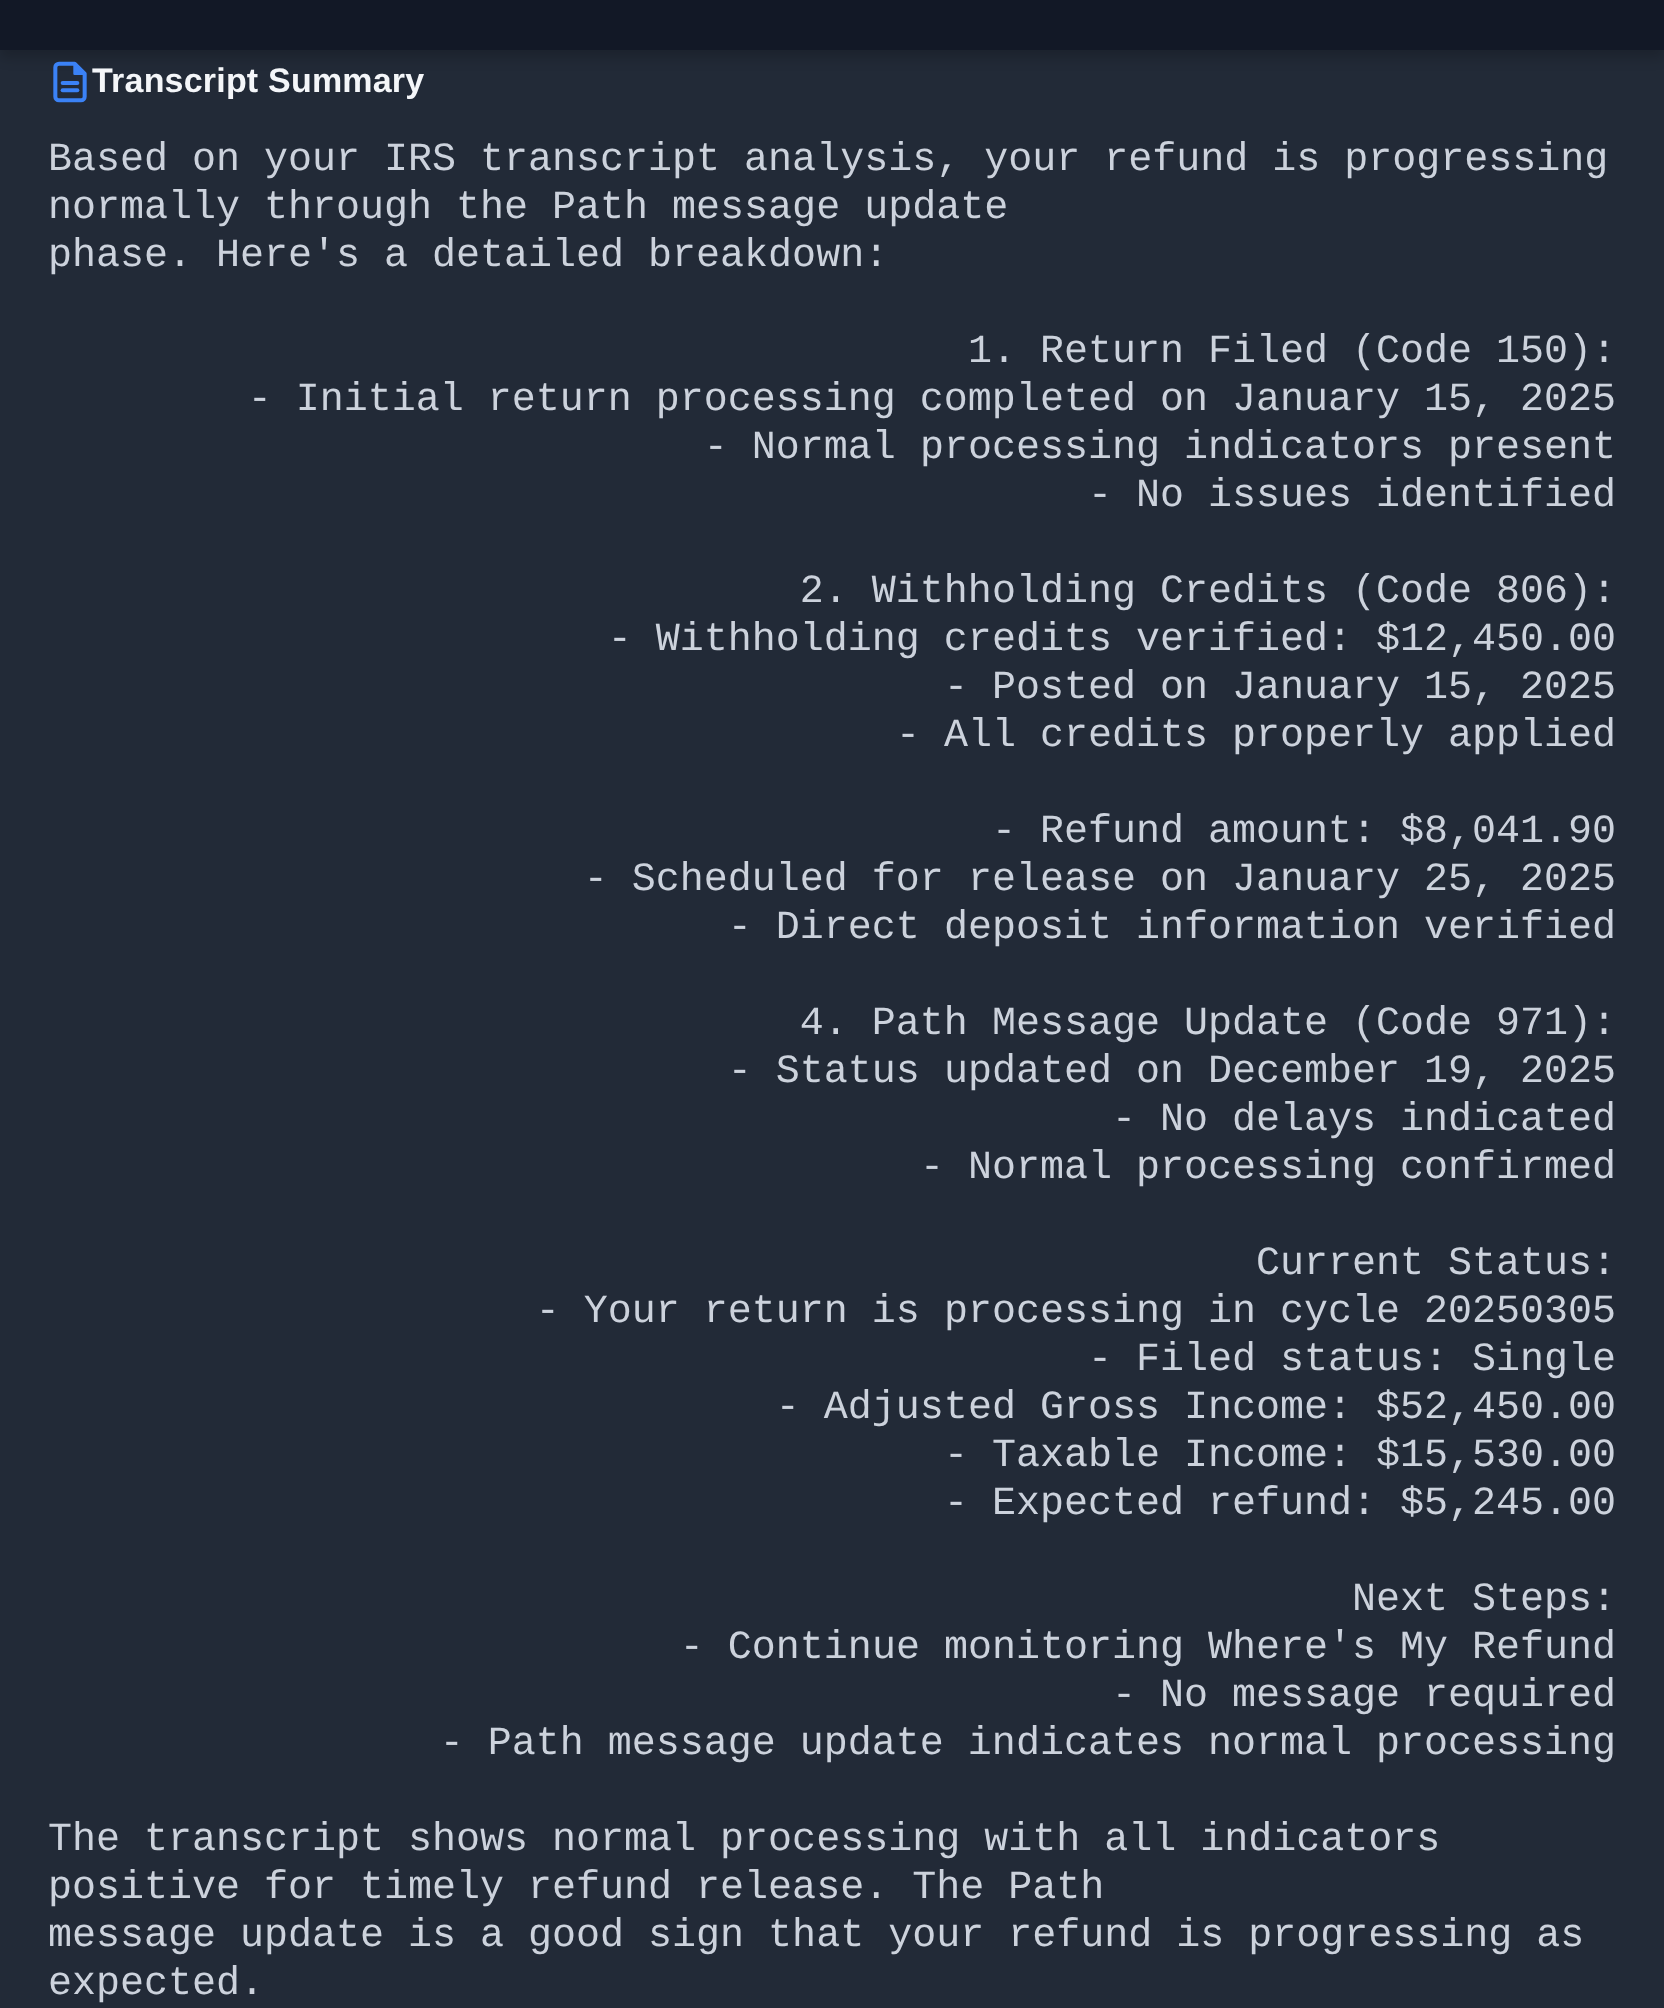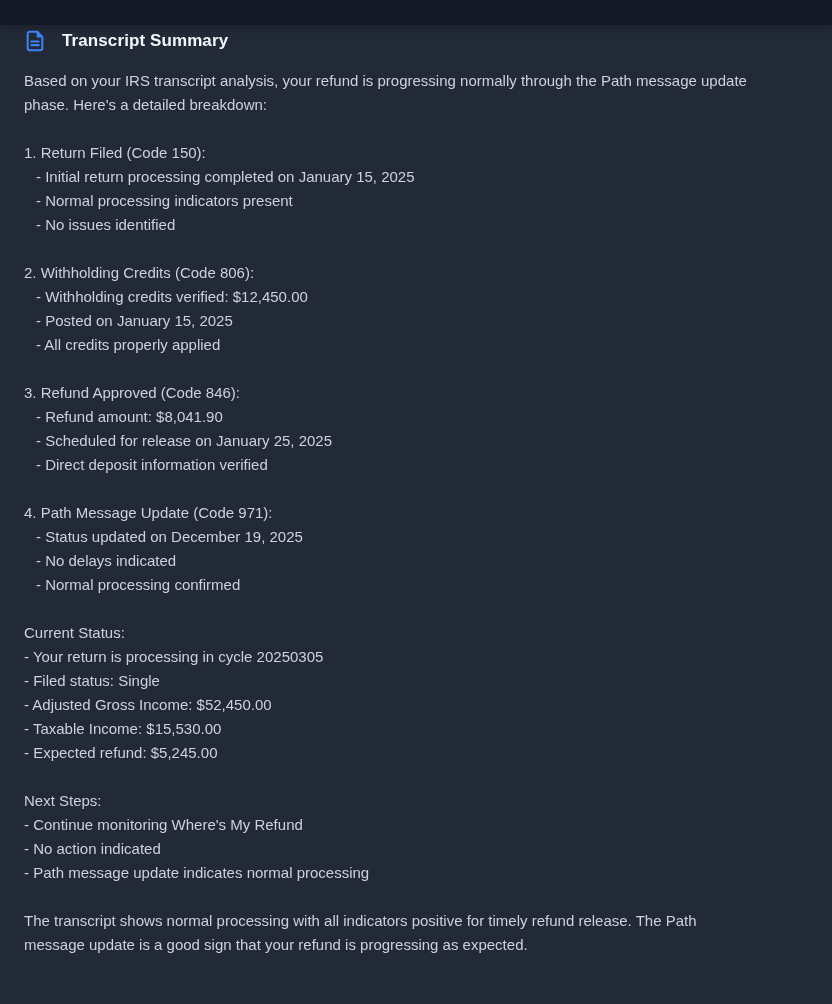--- a/index.html
+++ b/index.html
@@ -13,49 +13,50 @@
     height: 25px;
     background: #121826;
     box-shadow: 0 4px 6px rgba(0,0,0,0.18);
   }
   .content {
     padding: 0 24px;
   }
   .header-row {
     display: flex;
     align-items: center;
-    gap: 16px;
+    gap: 0;
     margin-top: 3px;
     height: 26px;
   }
   .doc-icon {
     width: 22px;
     height: 22px;
     display: inline-flex;
     align-items: center;
     justify-content: center;
     flex: 0 0 auto;
   }
   .doc-icon svg { display: block; }
   .page-title {
     font-size: 17px;
     font-weight: 700;
     color: #f4f6f9;
     letter-spacing: 0.1px;
   }
   .message-body {
     margin-top: 15px;
-    font-size: 15px;
+    font-size: 20px;
     line-height: 24px;
     color: #ccd2dc;
+    font-family: Liberation Mono, monospace;
   }
   .block { margin-bottom: 24px; }
   .block:last-child { margin-bottom: 0; }
   .prewrap { white-space: pre-line; }
-  .line { min-height: 24px; }
+  .line { min-height: 24px; text-align: right; }
   .indent .line.sub { padding-left: 12px; }
 </style>
 </head>
 <body>
 
 <div class="top-bar"></div>
 
 <div class="content">
 
   <div class="header-row">
@@ -83,21 +84,20 @@
     </div>
 
     <div class="block indent">
       <div class="line">2. Withholding Credits (Code 806):</div>
       <div class="line sub">- Withholding credits verified: $12,450.00</div>
       <div class="line sub">- Posted on January 15, 2025</div>
       <div class="line sub">- All credits properly applied</div>
     </div>
 
     <div class="block indent">
-      <div class="line">3. Refund Approved (Code 846):</div>
       <div class="line sub">- Refund amount: $8,041.90</div>
       <div class="line sub">- Scheduled for release on January 25, 2025</div>
       <div class="line sub">- Direct deposit information verified</div>
     </div>
 
     <div class="block indent">
       <div class="line">4. Path Message Update (Code 971):</div>
       <div class="line sub">- Status updated on December 19, 2025</div>
       <div class="line sub">- No delays indicated</div>
       <div class="line sub">- Normal processing confirmed</div>
@@ -108,21 +108,21 @@
       <div class="line">- Your return is processing in cycle 20250305</div>
       <div class="line">- Filed status: Single</div>
       <div class="line">- Adjusted Gross Income: $52,450.00</div>
       <div class="line">- Taxable Income: $15,530.00</div>
       <div class="line">- Expected refund: $5,245.00</div>
     </div>
 
     <div class="block">
       <div class="line">Next Steps:</div>
       <div class="line">- Continue monitoring Where's My Refund</div>
-      <div class="line">- No action indicated</div>
+      <div class="line">- No message required</div>
       <div class="line">- Path message update indicates normal processing</div>
     </div>
 
     <div class="block prewrap">The transcript shows normal processing with all indicators positive for timely refund release. The Path
 message update is a good sign that your refund is progressing as expected.</div>
 
   </div>
 </div>
 
 </body></html>

